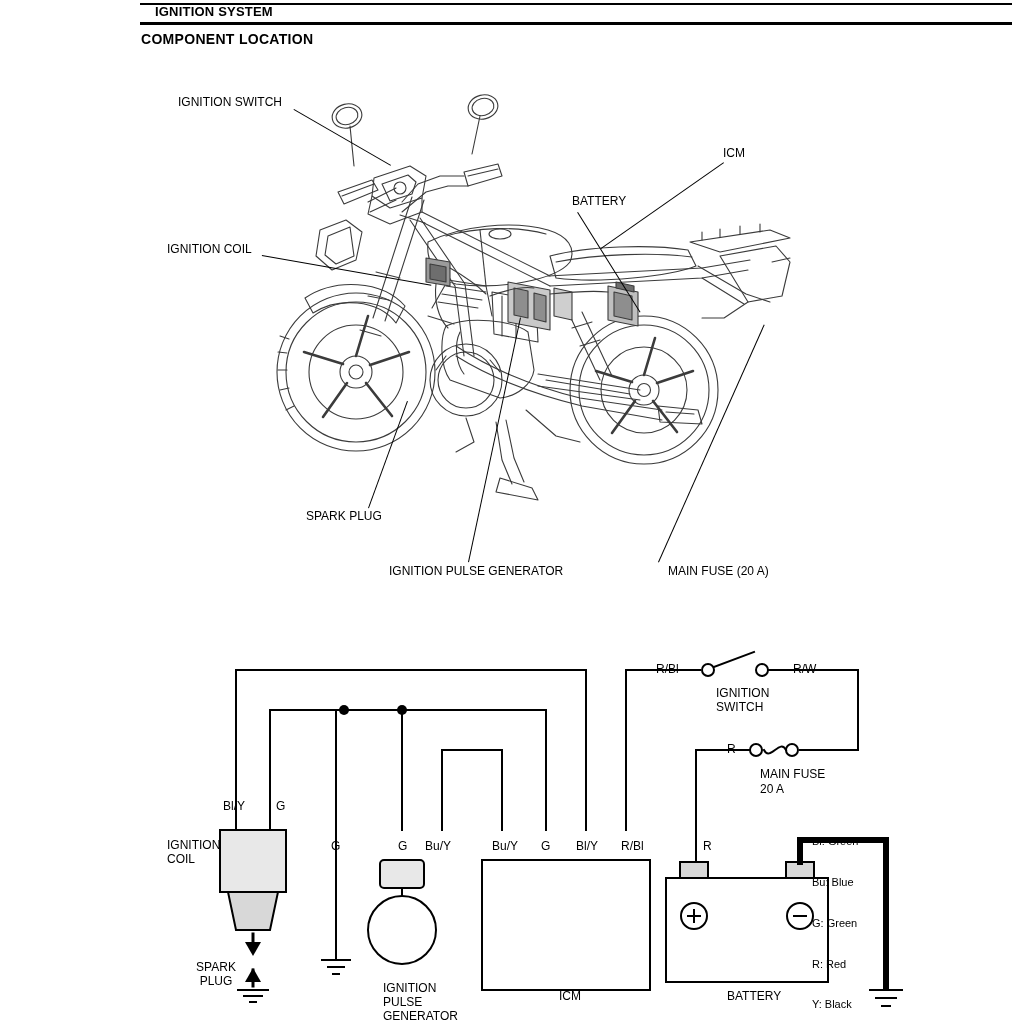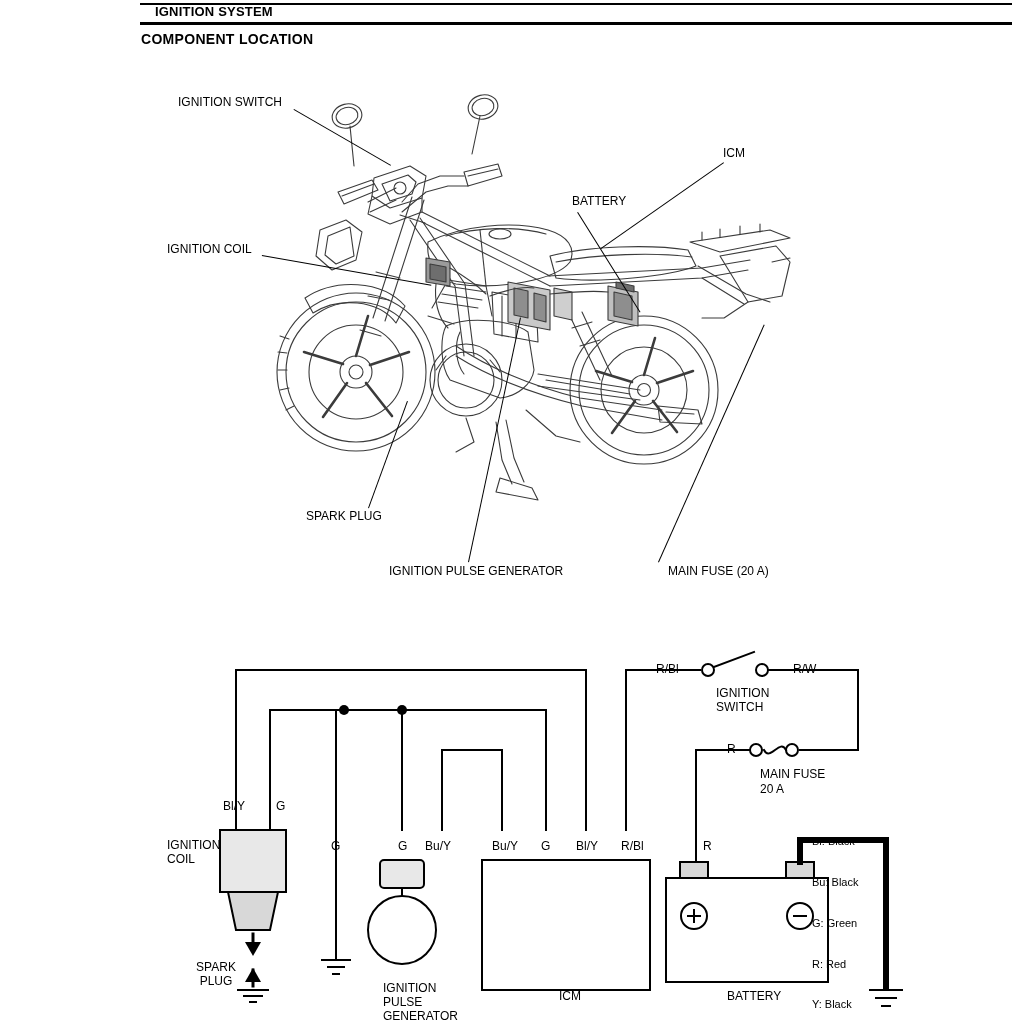--- a/index.html
+++ b/index.html
@@ -362,21 +362,21 @@
   <div class="lbl" style="left:793px; top:663px;">R/W</div>
   <div class="lbl" style="left:716px; top:686px; line-height:14px;">IGNITION
 SWITCH</div>
 
   <div class="lbl" style="left:727px; top:743px;">R</div>
   <div class="lbl" style="left:760px; top:767px; line-height:15px;">MAIN FUSE
 20 A</div>
   <div class="lbl" style="left:703px; top:840px;">R</div>
 
   <div class="legend">
-    <div>Bl: Black</div>
-    <div>Bu: Black</div>
+    <div>Bl: Green</div>
+    <div>Bu: Blue</div>
     <div>G: Green</div>
     <div>R: Red</div>
     <div>Y: Black</div>
     
   </div>
 
 </div>
 
 </body></html>

